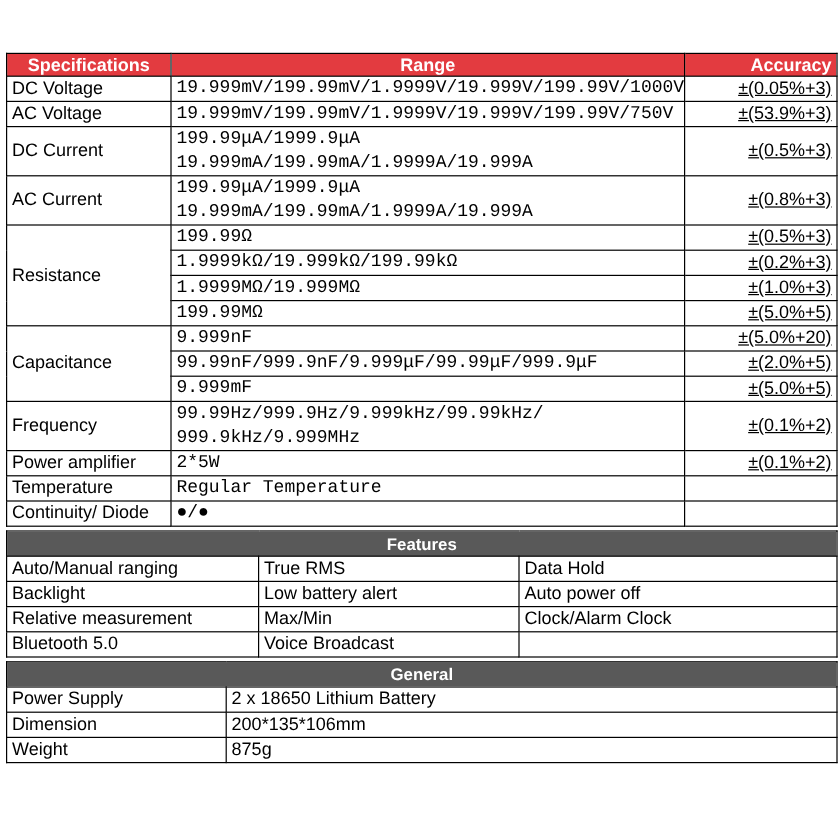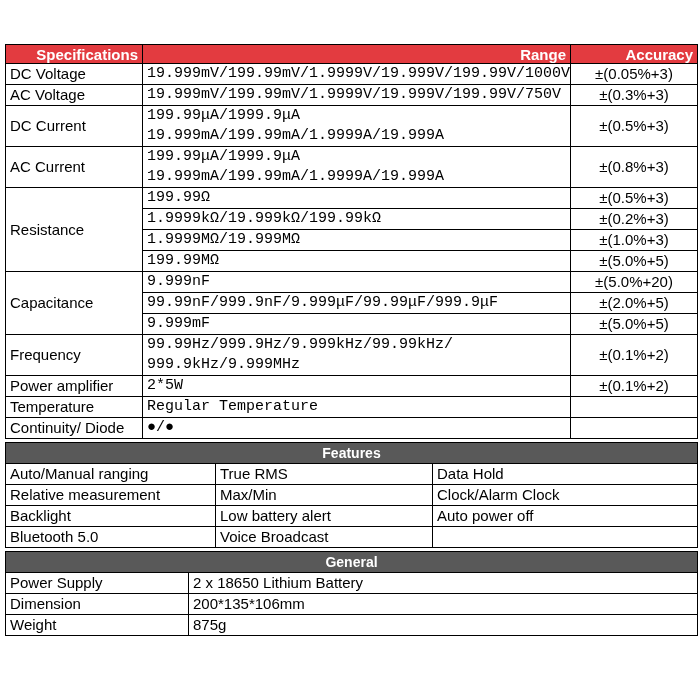--- a/index.html
+++ b/index.html
@@ -21,30 +21,30 @@
   td, th {
     border: 1px solid #000;
     padding: 0 4px;
     line-height: 20px;
     vertical-align: middle;
     overflow: hidden;
   }
   th {
     background: var(--header-red, #e33b40);
     color: #fff;
-    text-align: right;
+    text-align: center;
     font-weight: bold;
     height: 19px;
     line-height: 17px;
   }
   th.center { text-align: right; }
   tbody tr { height: 21px; }
   td.name { white-space: nowrap; }
   td.range { white-space: pre-line; font-family: Liberation Mono, monospace; }
-  td.acc { text-align: center; white-space: nowrap; }
+  td.acc { text-align: right; white-space: nowrap; text-decoration: underline; }
 
   tr.section td {
     background: var(--section-gray, #595959);
     color: #fff;
     font-weight: bold;
     font-size: 14px;
     height: 19px;
     line-height: 17px;
     text-align: center;
   }
@@ -77,21 +77,21 @@
     </thead>
     <tbody>
       <tr>
         <td class="name">DC Voltage</td>
         <td class="range">19.999mV/199.99mV/1.9999V/19.999V/199.99V/1000V</td>
         <td class="acc">±(0.05%+3)</td>
       </tr>
       <tr>
         <td class="name">AC Voltage</td>
         <td class="range">19.999mV/199.99mV/1.9999V/19.999V/199.99V/750V</td>
-        <td class="acc">±(0.3%+3)</td>
+        <td class="acc">±(53.9%+3)</td>
       </tr>
       <tr>
         <td class="name">DC Current</td>
         <td class="range">199.99μA/1999.9μA
 19.999mA/199.99mA/1.9999A/19.999A</td>
         <td class="acc">±(0.5%+3)</td>
       </tr>
       <tr>
         <td class="name">AC Current</td>
         <td class="range">199.99μA/1999.9μA
@@ -161,28 +161,28 @@
     <tbody>
       <tr class="section">
         <td colspan="3">Features</td>
       </tr>
       <tr>
         <td>Auto/Manual ranging</td>
         <td>True RMS</td>
         <td>Data Hold</td>
       </tr>
       <tr>
+        <td>Backlight</td>
+        <td>Low battery alert</td>
+        <td>Auto power off</td>
+      </tr>
+      <tr>
         <td>Relative measurement</td>
         <td>Max/Min</td>
         <td>Clock/Alarm Clock</td>
-      </tr>
-      <tr>
-        <td>Backlight</td>
-        <td>Low battery alert</td>
-        <td>Auto power off</td>
       </tr>
       <tr>
         <td>Bluetooth 5.0</td>
         <td>Voice Broadcast</td>
         <td></td>
       </tr>
     </tbody>
   </table>
 
   <table class="gen-table">

